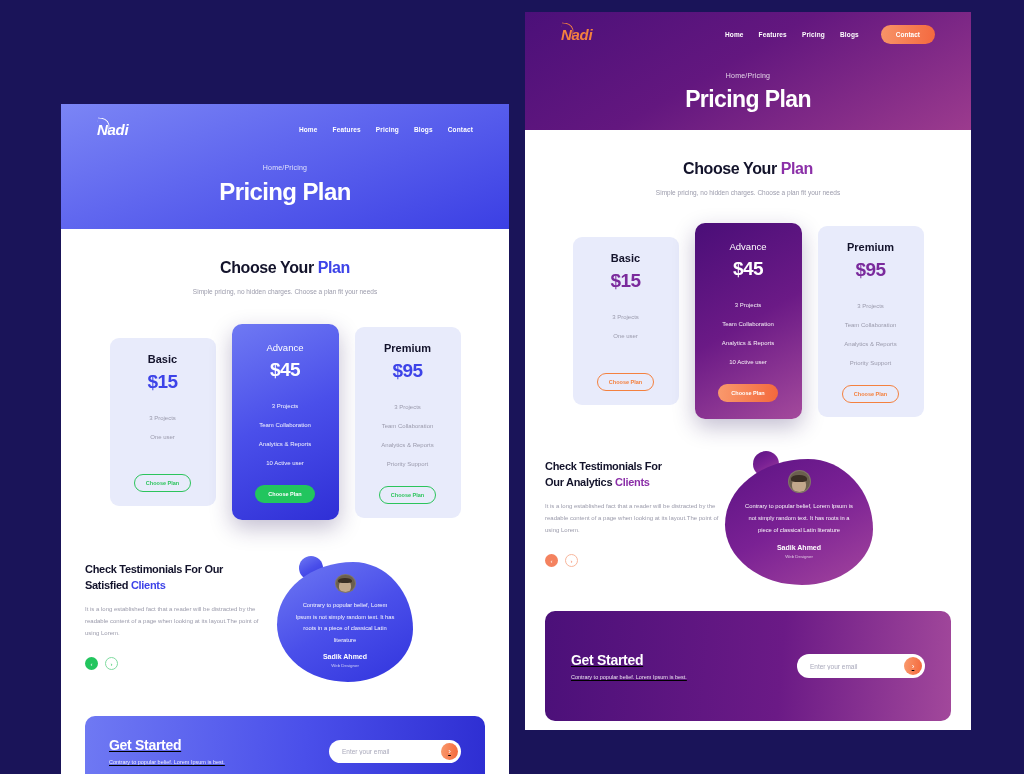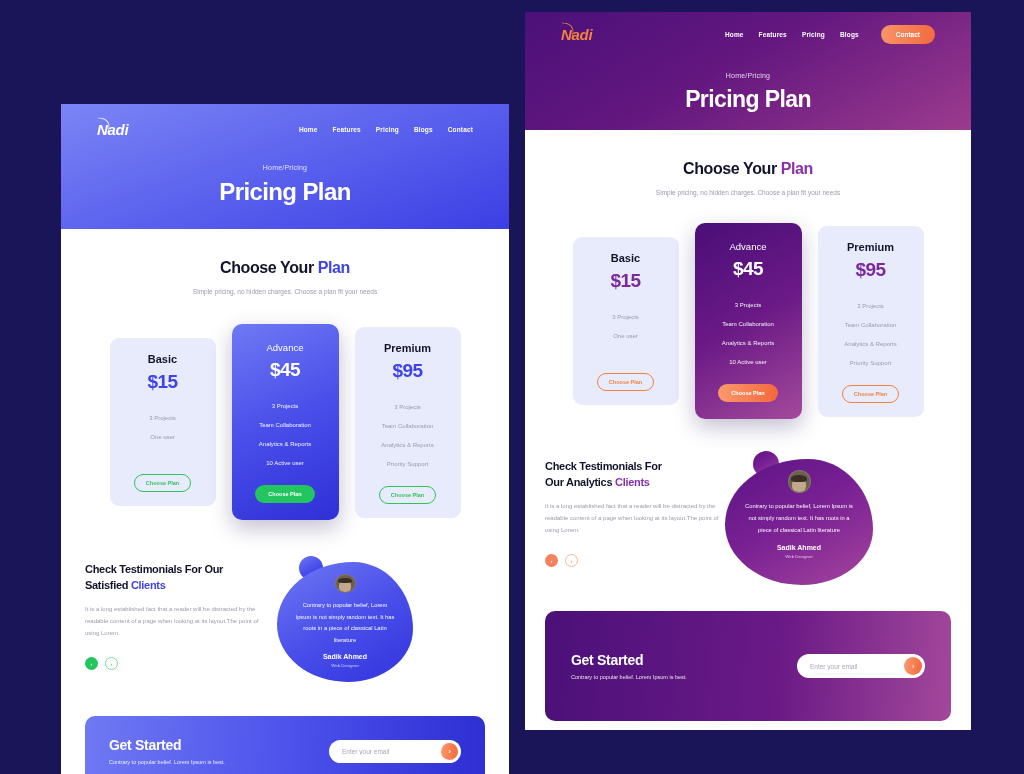--- a/index.html
+++ b/index.html
@@ -207,21 +207,21 @@
   }
   .blob-quote {
     font-size: 5.8px; line-height: 2; color: rgba(255,255,255,.97);
   }
   .blob-author { font-size: 7px; font-weight: bold; color: #fff; }
   .blob-role   { font-size: 4.4px; color: rgba(255,255,255,.72); }
 
   
   .cta-band {
     border-radius: 10px;
-    display: flex; align-items: center; justify-content: space-between;
+    display: flex; align-items: center; justify-content: space-between; text-decoration: underline;
   }
   .cta-blue   { background: linear-gradient(95deg, #6f79f3 0%, #4a4fea 55%, #2e2ed2 100%); }
   .cta-purple { background: linear-gradient(95deg, #4b1079 0%, #6b1a86 58%, #a2489b 100%); }
   .cta-title { font-size: 14px; font-weight: bold; color: #ffffff; letter-spacing: -0.3px; }
   .cta-sub   { margin-top: 6px; font-size: 5.5px; color: rgba(255,255,255,.88); }
   .cta-form {
     position: relative; background: #fff; border-radius: 20px;
     display: flex; align-items: center;
   }
   .cta-form input {

